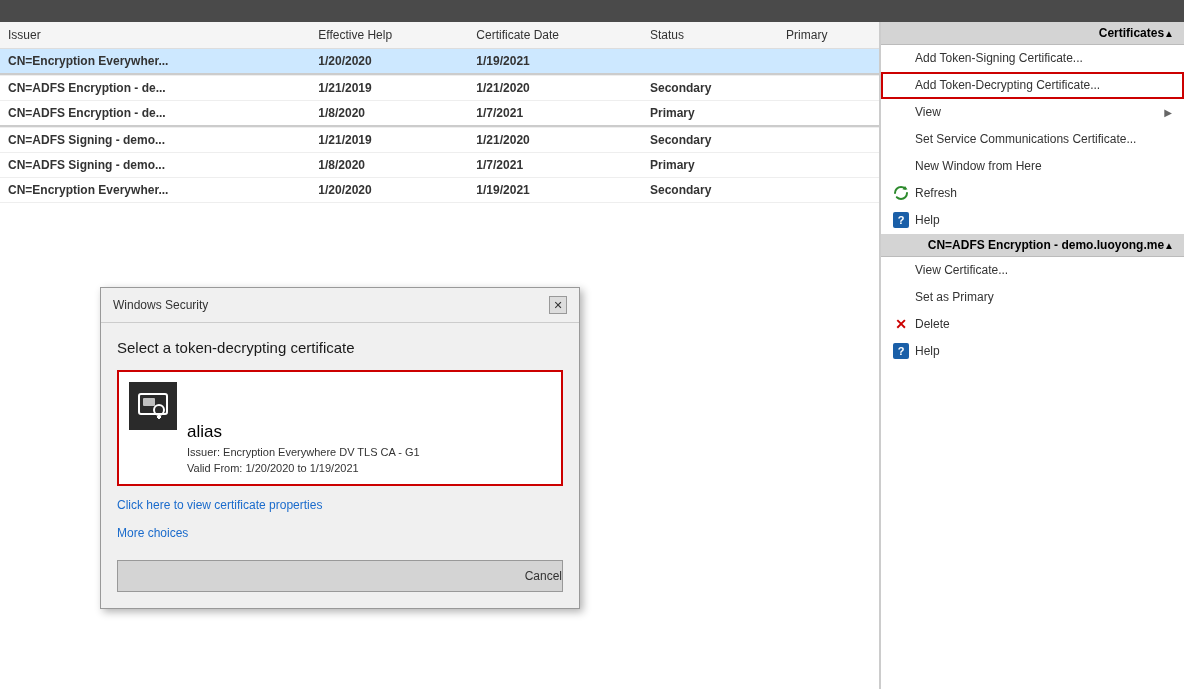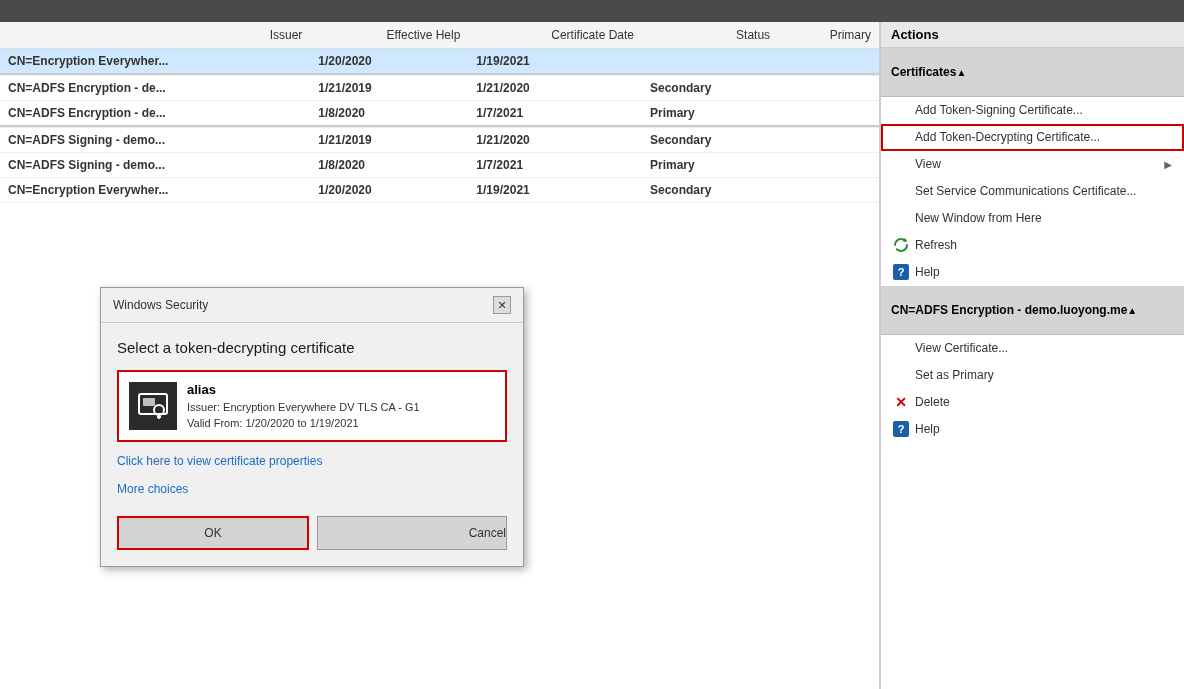--- a/index.html
+++ b/index.html
@@ -49,21 +49,21 @@
     table.cert-table {
       width: 100%;
       border-collapse: collapse;
     }
 
     table.cert-table thead tr {
       background: #f5f5f5;
     }
 
     table.cert-table thead th {
-      text-align: right;
+      text-align: left;
       padding: 6px 8px;
       border-bottom: 1px solid #ddd;
       font-weight: normal;
       color: #333;
     }
 
     table.cert-table tbody tr {
       border-bottom: 1px solid #eee;
       font-weight: bold;
     }
@@ -94,23 +94,23 @@
       background: #e8e8e8;
       padding: 5px 10px;
       font-weight: bold;
       font-size: 13px;
       border-bottom: 1px solid #ccc;
     }
 
     .actions-section-header {
       display: flex;
       align-items: center;
-      justify-content: flex-start;
+      justify-content: flex-end;
       background: #d4d4d4;
-      padding: 17px 10px;
+      padding: 4px 10px;
       font-weight: bold;
       font-size: 12px;
       border-bottom: 1px solid #bbb;
     }
 
     .actions-section-header .collapse-icon {
       font-size: 10px;
     }
 
     .actions-list {
@@ -149,21 +149,21 @@
 
     .action-item .arrow-icon {
       font-size: 10px;
       color: #666;
     }
 
     .dialog {
       background: #f0f0f0;
       border: 1px solid #999;
       box-shadow: 3px 3px 8px rgba(0,0,0,0.3);
-      width: 424px;
+      width: 480px;
       pointer-events: all;
       position: absolute;
       top: 265px;
       left: 100px;
     }
 
     .dialog-titlebar {
       background: #f0f0f0;
       padding: 8px 12px;
       display: flex;
@@ -219,23 +219,24 @@
       justify-content: center;
       flex-shrink: 0;
       font-size: 22px;
     }
 
     .cert-card-info {
       flex: 1;
     }
 
     .cert-card-alias {
-      font-weight: bold;
-      font-size: 13px;
+      font-weight: normal;
+      font-size: 17px;
       margin-bottom: 4px;
+      margin-top: 40px;
     }
 
     .cert-card-issuer {
       font-size: 11px;
       color: #333;
       margin-bottom: 4px;
     }
 
     .cert-card-valid {
       font-size: 11px;
@@ -374,29 +375,27 @@
           </div>
           <div class="cert-card-info">
             <div class="cert-card-alias">alias</div>
             <div class="cert-card-issuer">Issuer: Encryption Everywhere DV TLS CA - G1</div>
             <div class="cert-card-valid">Valid From: 1/20/2020 to 1/19/2021</div>
           </div>
         </div>
         <div class="cert-view-link">Click here to view certificate properties</div>
         <div class="more-choices-link">More choices</div>
         <div class="dialog-buttons">
-          <button class="btn-ok">OK</button>
           <button class="btn-cancel">Cancel</button>
         </div>
       </div>
     </div>
   </div>
 
   <div class="right-panel">
-    <div class="actions-header">Actions</div>
 
     <div id="actions-sections">
     <div class="actions-section-header">
           <span>Certificates</span>
           <span class="collapse-icon">▲</span>
         </div>
         <div class="actions-list">
           <div class="action-item">
             <div class="action-icon" style="width: 16px;"></div>
             <span class="action-label">Add Token-Signing Certificate...</span>

